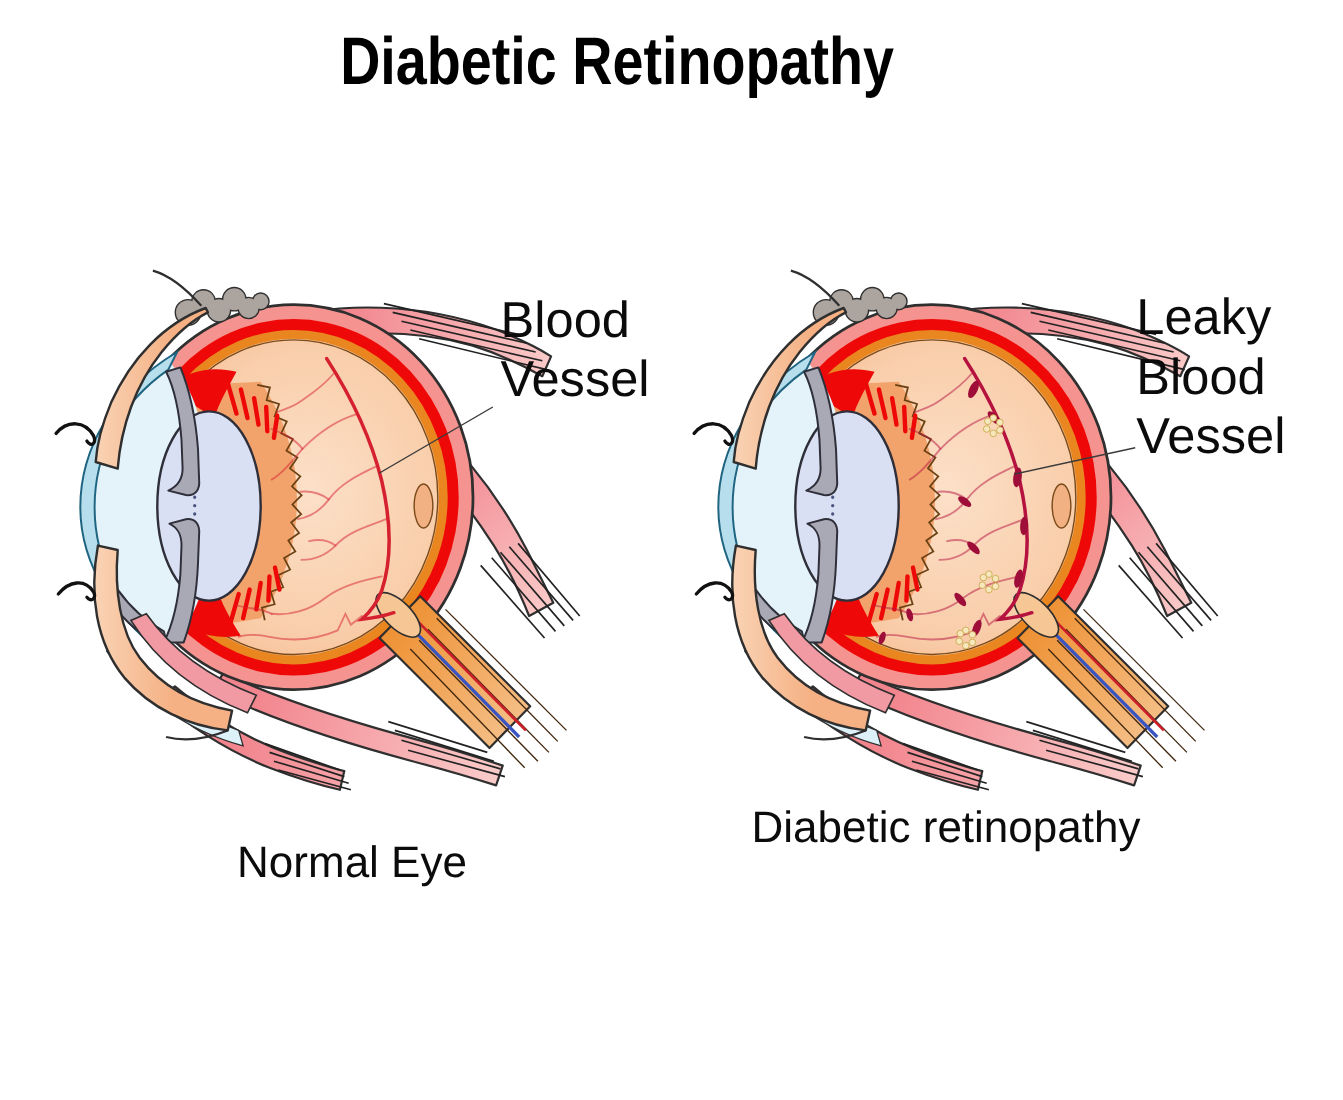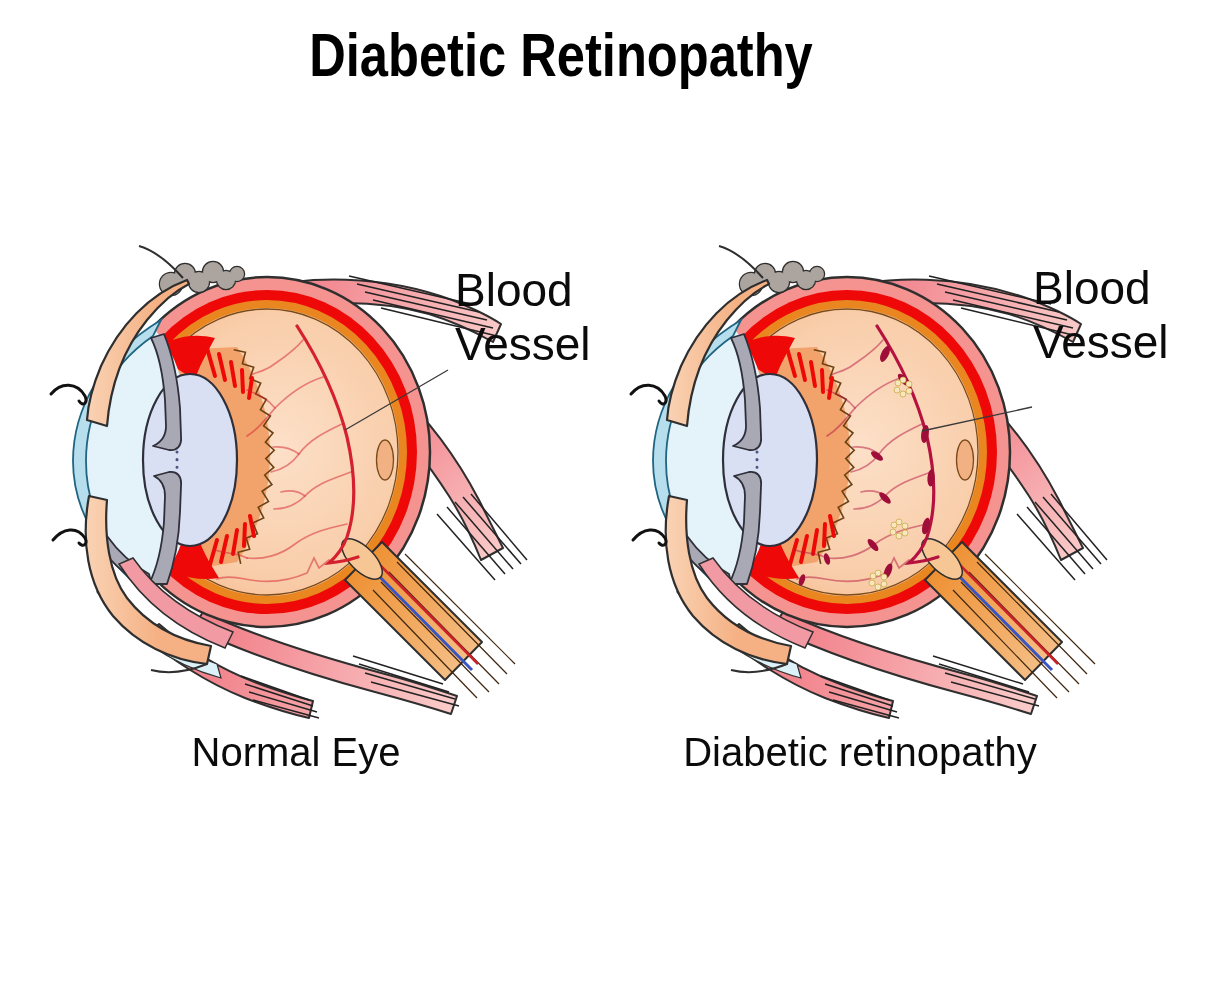--- a/index.html
+++ b/index.html
@@ -15,21 +15,21 @@
   }
   .annotation{
     position:absolute;font-size:46px;line-height:54px;color:#0b0b0b;white-space:nowrap;
   }
   .ann-blood{left:455px;top:263px;}
   .ann-leaky{left:1033px;top:261px;}
   .caption{
     position:absolute;top:730px;transform:translateX(-50%);
     font-size:40px;color:#0b0b0b;white-space:nowrap;
   }
-  .cap-normal{left:296px;}
+  .cap-normal{left:320px;margin-top:32px;}
   .cap-diabetic{left:860px;}
   svg.eye{position:absolute;top:222px;width:520px;height:520px;}
   svg.eye.left{left:37px;}
   svg.eye.right{left:617px;}
   .vtrunk{stroke:currentColor;stroke-width:3.2;}
   .vbr{stroke:currentColor;stroke-width:1.7;opacity:.5;}
   .leader{stroke:#3a3a3a;stroke-width:1.3;fill:none;}
   .outl{stroke:#2f2f2f;stroke-linejoin:round;}
 </style>
 </head>
@@ -243,18 +243,19 @@
     <use href="#exu" transform="translate(31,127)"></use>
   </g>
   <path class="leader" d="M 185,-45 L 75,-21"></path>
 </svg>
 
 <div class="annotation ann-blood">
   <div>Blood</div>
   <div>Vessel</div>
 </div>
 <div class="annotation ann-leaky">
+  <div>Leaky</div>
   <div>Blood</div>
   <div>Vessel</div>
 </div>
 
 <div class="caption cap-normal">Normal Eye</div>
 <div class="caption cap-diabetic">Diabetic retinopathy</div>
 
 </body></html>

